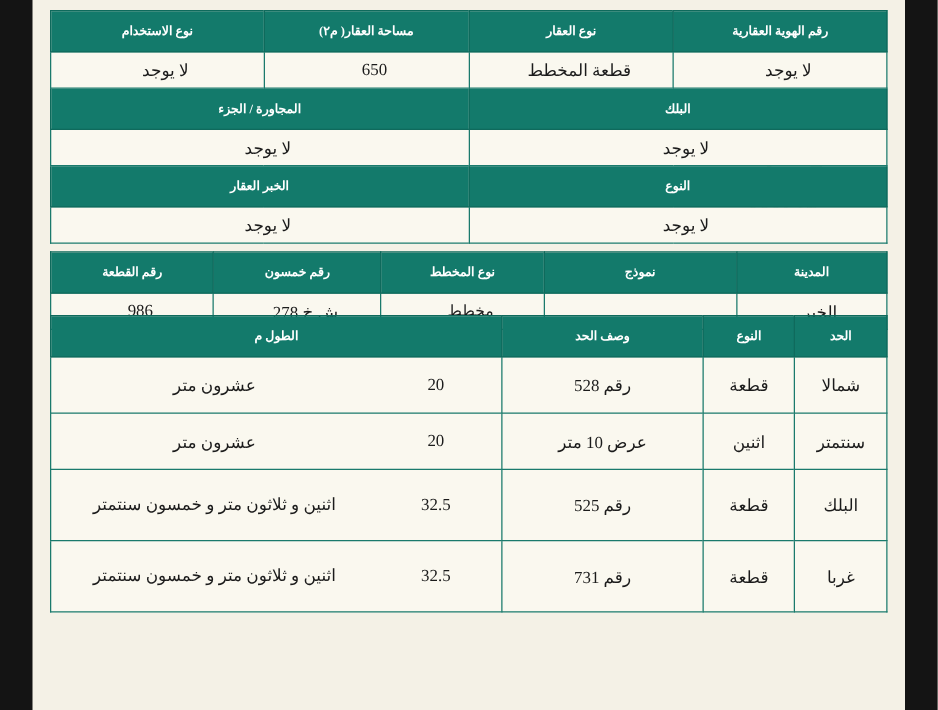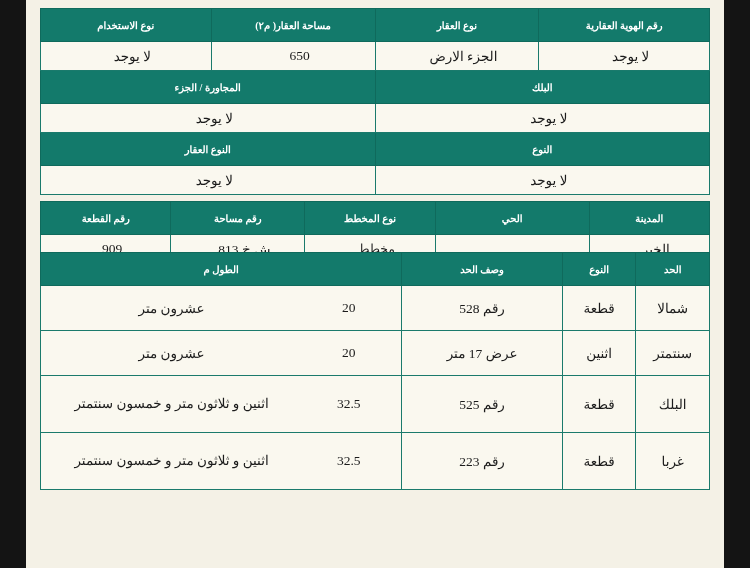--- a/index.html
+++ b/index.html
@@ -128,67 +128,67 @@
         </colgroup>
         <tbody>
           <tr class="hdr">
             <th>رقم الهوية العقارية</th>
             <th>نوع العقار</th>
             <th>مساحة العقار( م٢)</th>
             <th>نوع الاستخدام</th>
           </tr>
           <tr class="val">
             <td>لا يوجد</td>
-            <td>الجزء الارض</td>
+            <td>قطعة المخطط</td>
             <td>650</td>
             <td>لا يوجد</td>
           </tr>
 
           <tr class="hdr">
             <th colspan="2">البلك</th>
             <th colspan="2">المجاورة / الجزء</th>
           </tr>
           <tr class="val">
             <td colspan="2">لا يوجد</td>
             <td colspan="2">لا يوجد</td>
           </tr>
 
           <tr class="hdr">
             <th colspan="2">النوع</th>
-            <th colspan="2">النوع العقار</th>
+            <th colspan="2">الخبر العقار</th>
           </tr>
           <tr class="val">
             <td colspan="2">لا يوجد</td>
             <td colspan="2">لا يوجد</td>
           </tr>
         </tbody>
       </table>
 
       <table style="margin-top:6px;">
         <colgroup>
           <col style="width:18%">
           <col style="width:23%">
           <col style="width:19.5%">
           <col style="width:20%">
           <col style="width:19.5%">
         </colgroup>
         <tbody>
           <tr class="hdr">
             <th>المدينة</th>
-            <th>الحي</th>
+            <th>نموذج</th>
             <th>نوع المخطط</th>
-            <th>رقم مساحة</th>
+            <th>رقم خمسون</th>
             <th>رقم القطعة</th>
           </tr>
           <tr class="val">
             <td>الخبر</td>
             <td></td>
             <td class="small">مخطط</td>
-            <td>ش خ 813</td>
-            <td>909</td>
+            <td>ش خ 278</td>
+            <td>986</td>
           </tr>
         </tbody>
       </table>
     </div>
 
     <div class="tbl-wrap" id="tbl-bounds">
       <table>
         <colgroup>
           <col style="width:11%">
           <col style="width:11%">
@@ -219,21 +219,21 @@
                   <td style="border:0;background:transparent;">عشرون متر</td>
                 </tr>
               </tbody>
                 </table>
             </td>
           </tr>
 
           <tr>
             <td>سنتمتر</td>
             <td>اثنين</td>
-            <td>عرض 17 متر</td>
+            <td>عرض 10 متر</td>
             <td>
               <table style="border:0;">
                 <colgroup>
                     <col style="width:28%">
                     <col style="width:72%">
                   </colgroup>
                 <tbody>
                     <tr>
                   <td style="border:0;background:transparent;">20</td>
                   <td style="border:0;background:transparent;">عشرون متر</td>
@@ -259,21 +259,21 @@
                   <td class="two-line" style="border:0;background:transparent;">اثنين و ثلاثون متر و خمسون سنتمتر</td>
                 </tr>
               </tbody>
                 </table>
             </td>
           </tr>
 
           <tr class="tall">
             <td>غربا</td>
             <td>قطعة</td>
-            <td>رقم 223</td>
+            <td>رقم 731</td>
             <td>
               <table style="border:0;">
                 <colgroup>
                     <col style="width:28%">
                     <col style="width:72%">
                   </colgroup>
                 <tbody>
                     <tr>
                   <td style="border:0;background:transparent;">32.5</td>
                   <td class="two-line" style="border:0;background:transparent;">اثنين و ثلاثون متر و خمسون سنتمتر</td>

